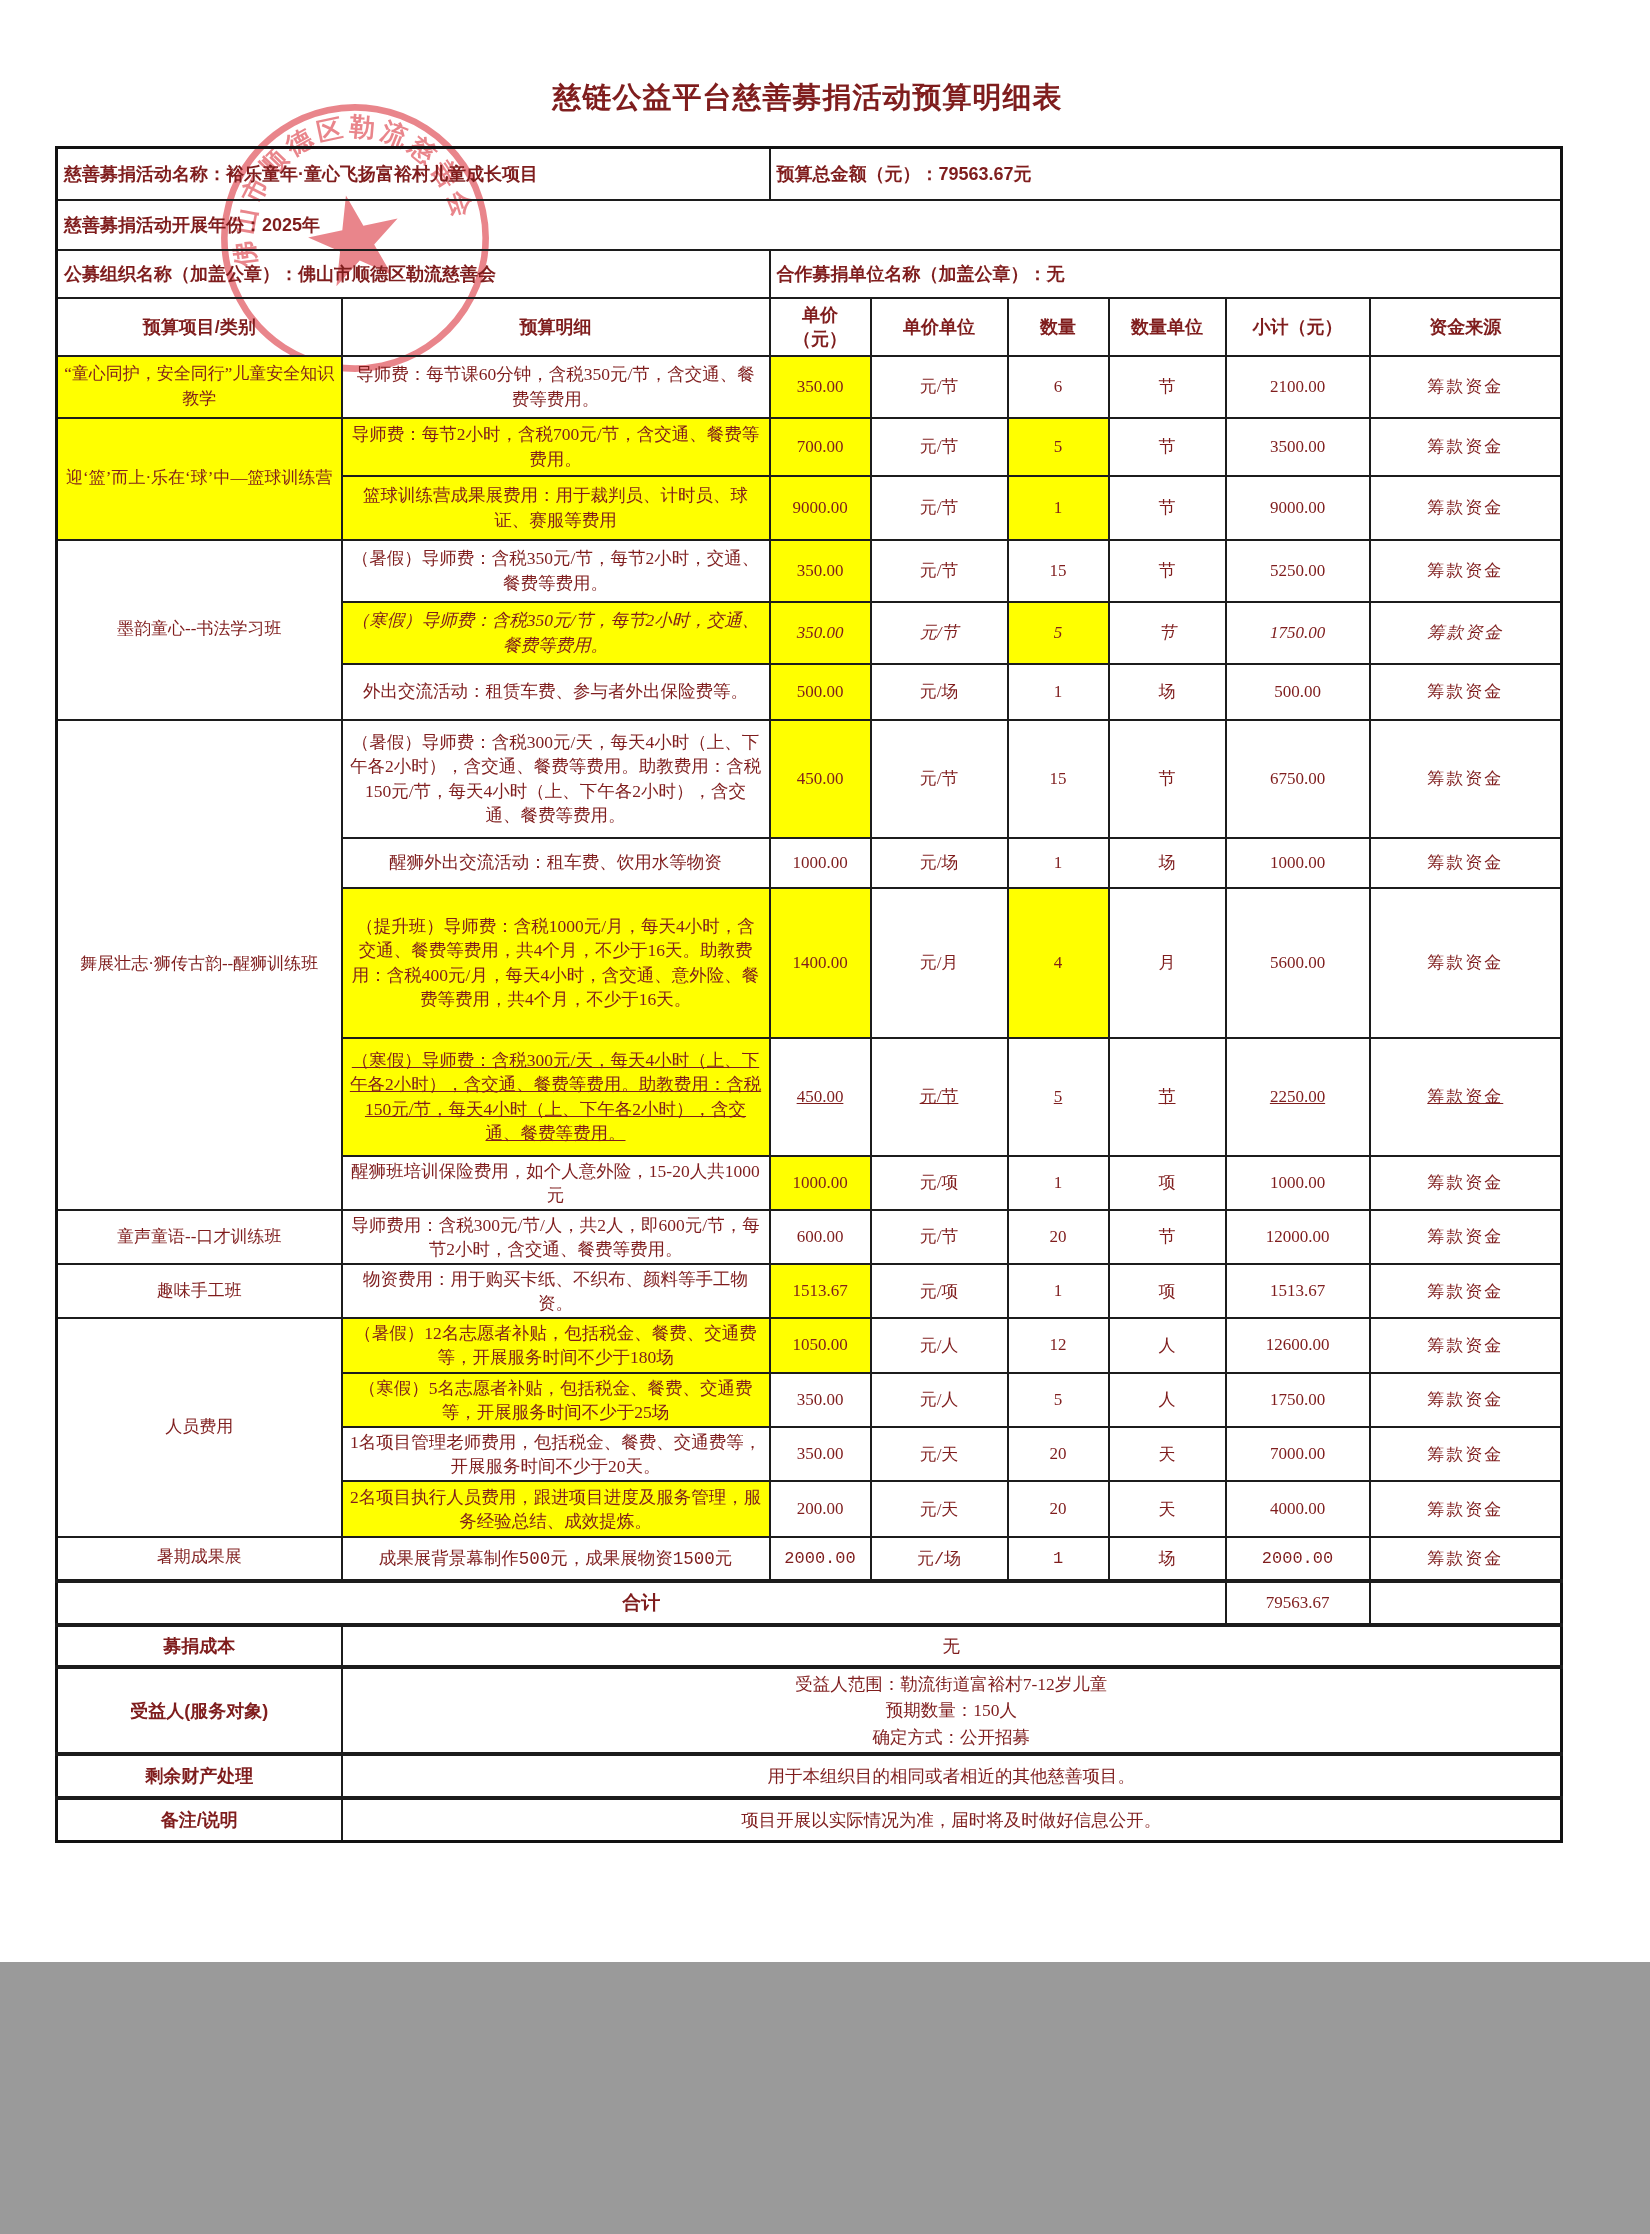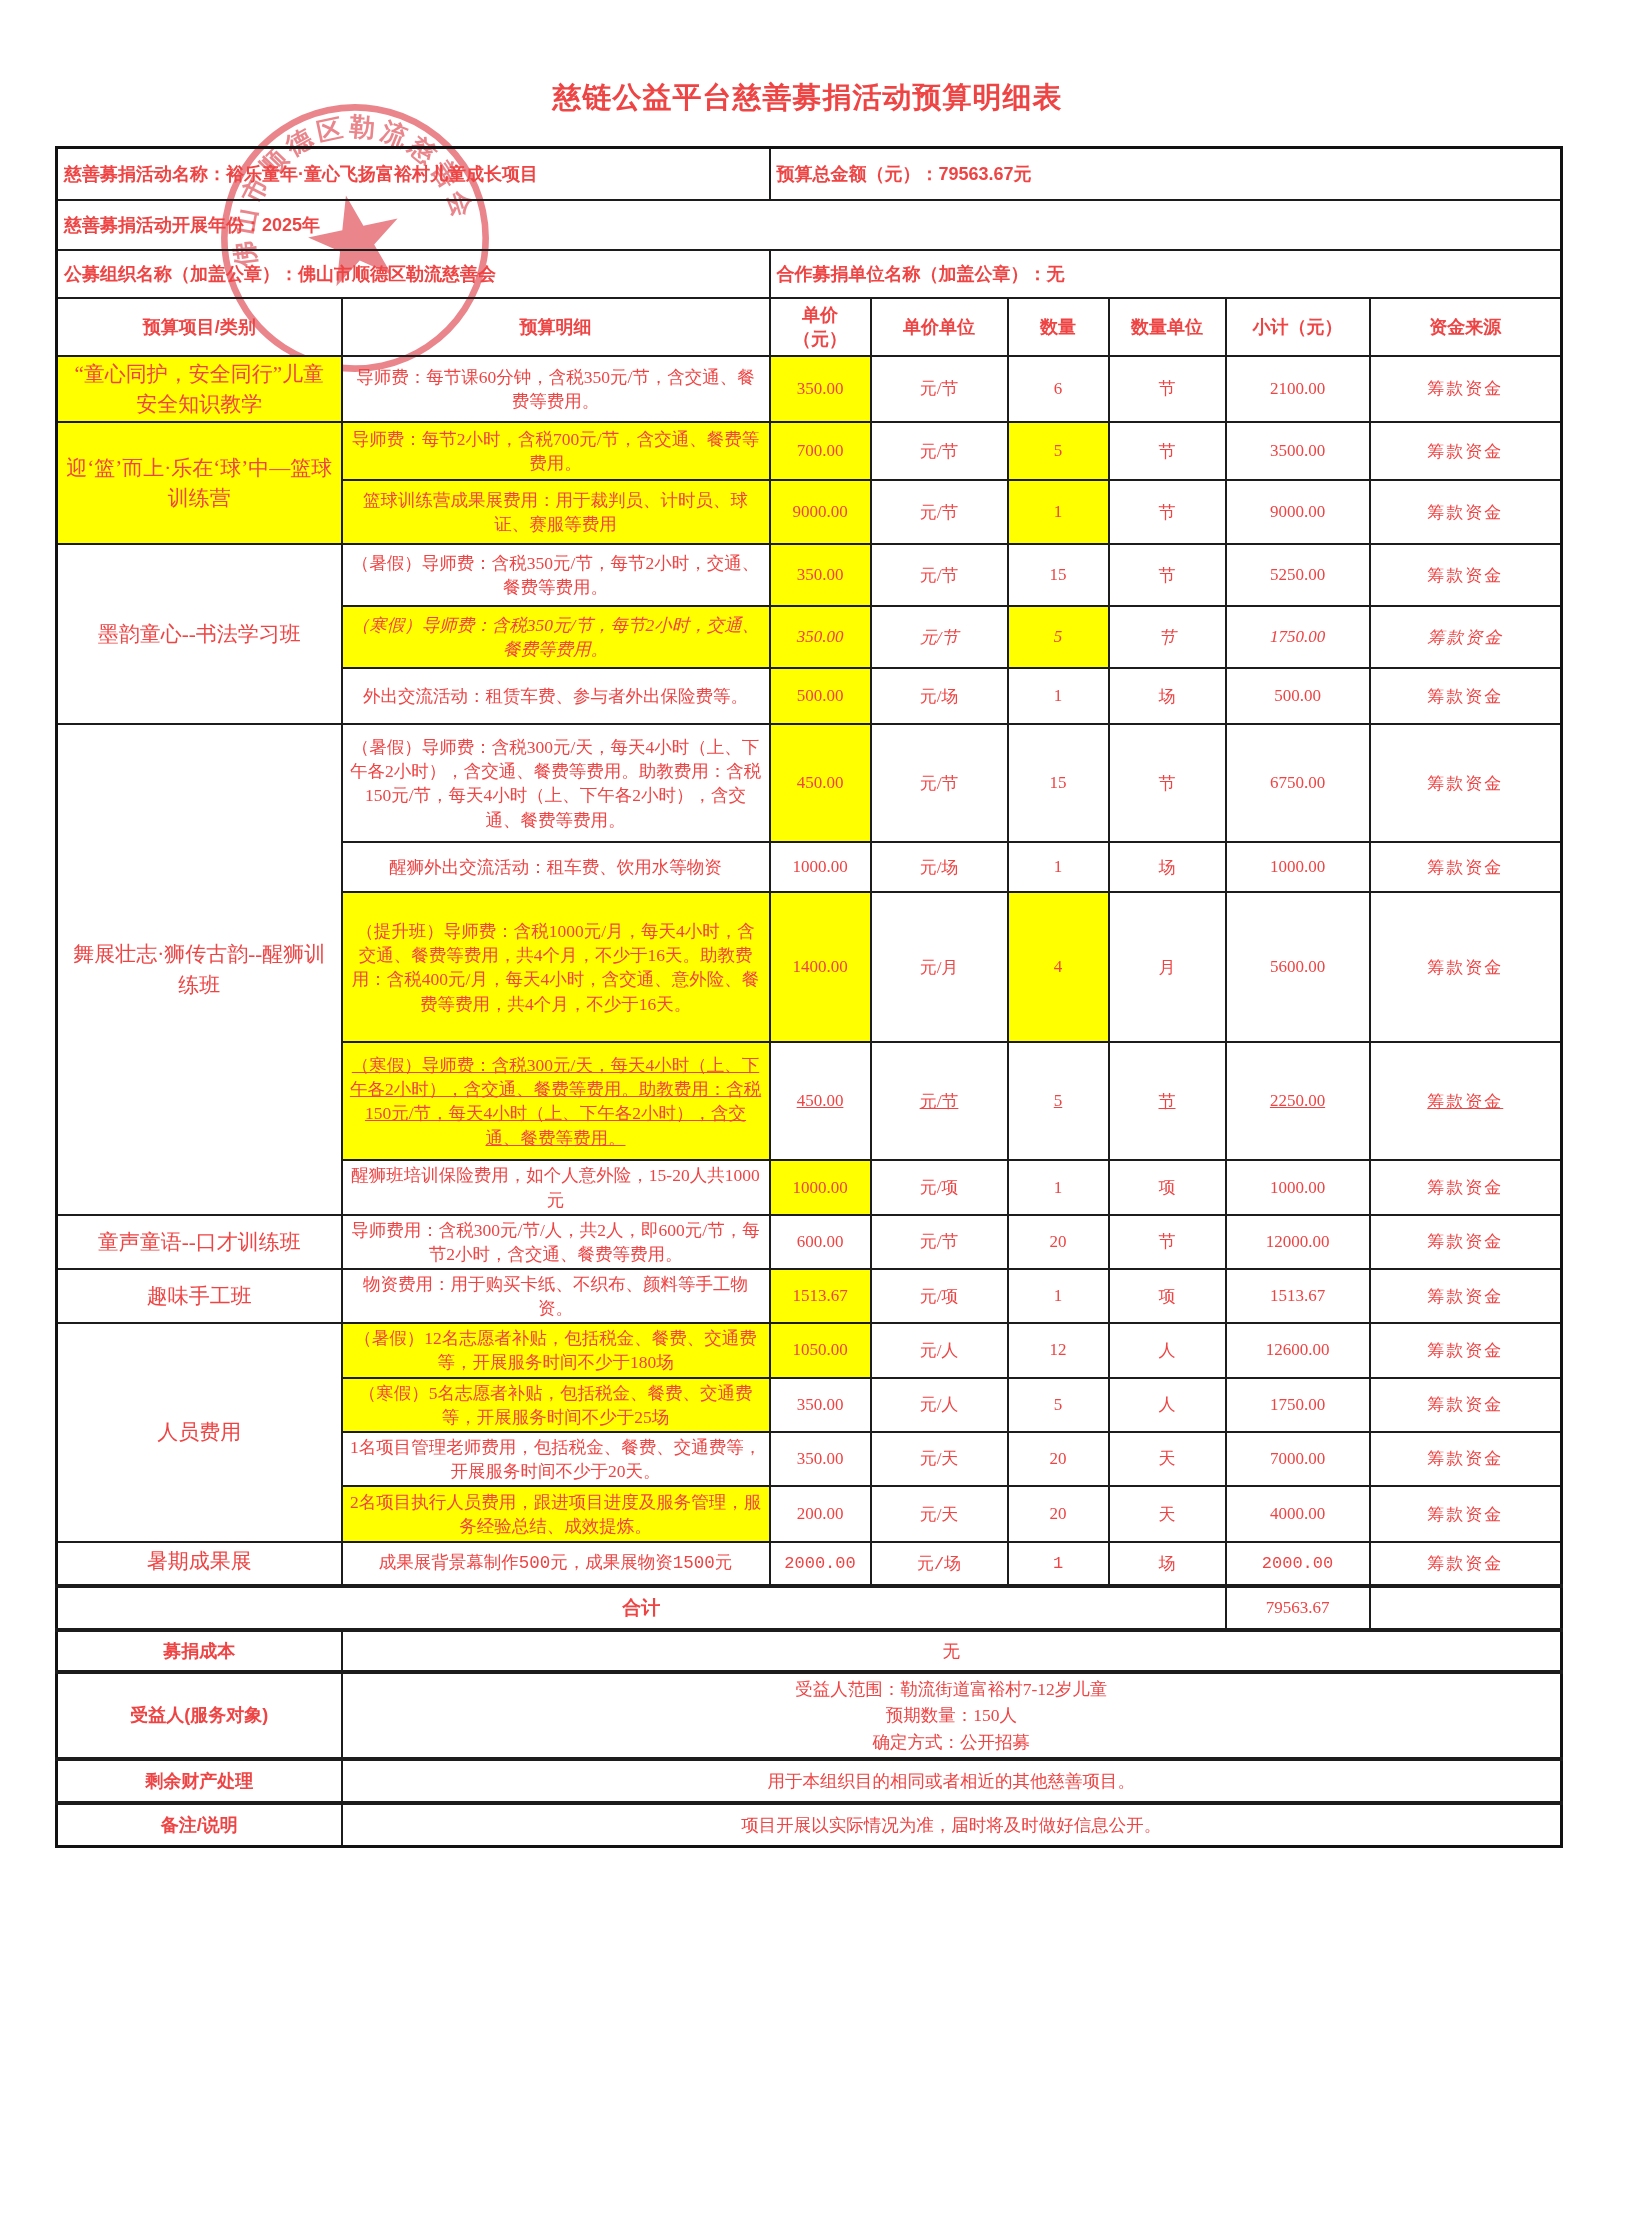--- a/index.html
+++ b/index.html
@@ -1,24 +1,24 @@
 <!DOCTYPE html>
 <html><head>
 <meta charset="utf-8">
 <style>
   html,body{margin:0;padding:0;}
   body{background:#9a9a9a;}
   .page{
     position:relative;
-    width:1650px;height:2234px;
+    width:1650px;height:1962px;
     margin:0 auto;
     background:#ffffff;
     overflow:hidden;
     font-family:"Liberation Serif","DejaVu Serif",serif;
-    color:#ef4444;
+    color:#7f1d1d;
   }
   .title{
     position:absolute;left:55px;top:78px;width:1505px;
     text-align:center;
     font-family:"Liberation Sans","DejaVu Sans",sans-serif;
     font-weight:bold;font-size:29px;letter-spacing:1px;
   }
   table.btable{
     position:absolute;left:55px;top:146px;width:1505px;
     border-collapse:collapse;table-layout:fixed;
@@ -33,21 +33,21 @@
   th{
     font-family:"Liberation Sans","DejaVu Sans",sans-serif;
     font-weight:bold;font-size:18px;text-align:center;
   }
   .sans{font-family:"Liberation Sans","DejaVu Sans",sans-serif;}
   .b{font-weight:bold;}
   .hl{background:#ffff00;}
   .center{text-align:center;}
   .left{text-align:left;padding-left:10px;}
   .info-cell{font-size:18px;}
-  .cat{font-size:21px;text-align:center;line-height:1.45;}
+  .cat{font-size:17px;text-align:center;line-height:1.45;}
   .detail{font-size:17.5px;text-align:center;line-height:1.38;}
   .num{font-size:17px;text-align:center;}
   .src{font-size:17px;text-align:center;letter-spacing:2px;}
   .sep-top td{border-top-width:4px;}
   .flabel{font-size:18px;text-align:center;}
   .fcontent{font-size:17.5px;text-align:center;line-height:1.5;}
   .stamp{
     position:absolute;left:213px;top:96px;width:284px;height:284px;
     opacity:0.55;pointer-events:none;
     transform:rotate(-12deg);

